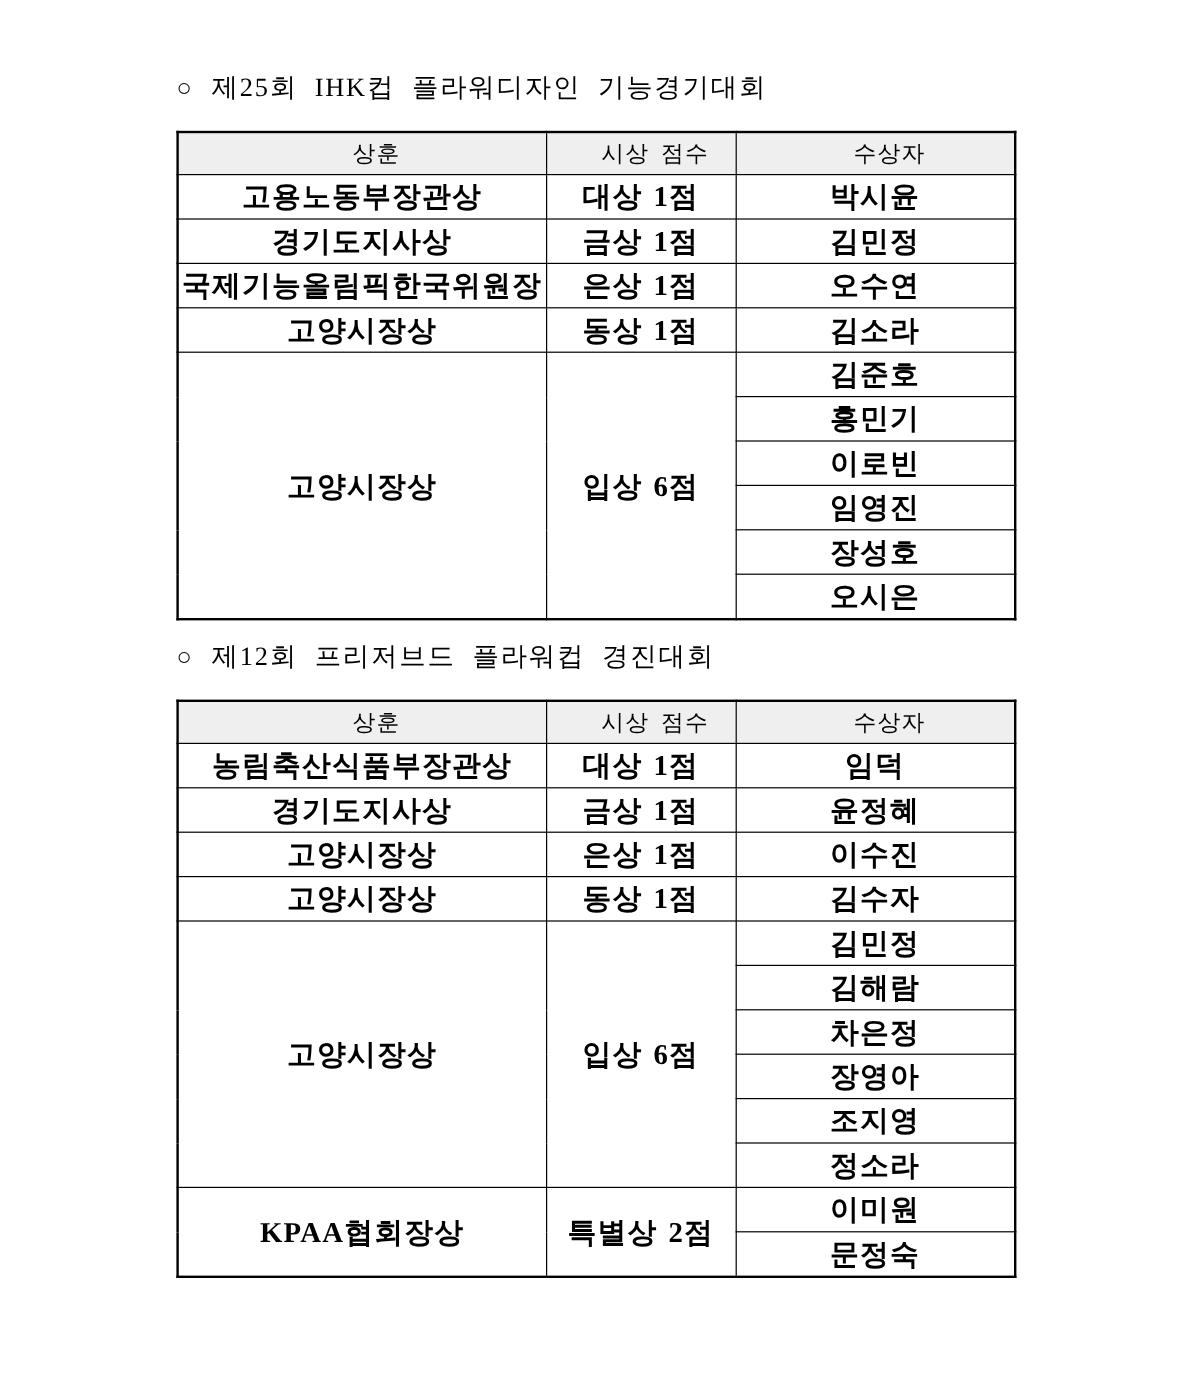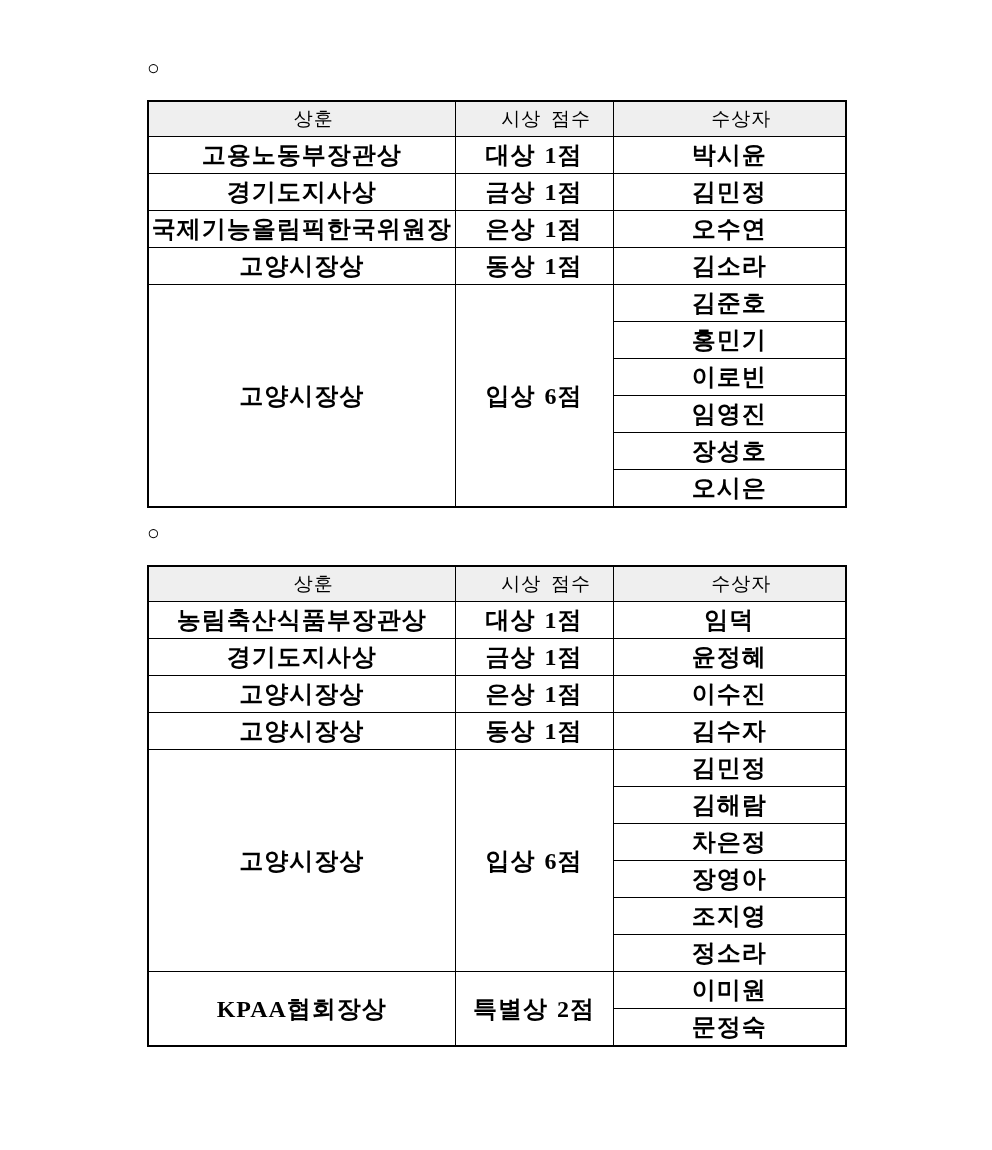--- a/index.html
+++ b/index.html
@@ -68,20 +68,21 @@
   }
 </style>
 </head>
 <body>
 
 <div class="page">
 
   <section class="award-section">
     <h2 class="section-title">
       <span class="bullet">○</span>
+      <span class="title-text">제25회 IHK컵 플라워디자인 기능경기대회</span>
     </h2>
     <table class="award-table">
         <colgroup>
           <col style="width: 307px;">
           <col style="width: 158px;">
           <col style="width: 233px;">
         </colgroup>
         <thead>
           <tr>
             <th>상훈</th>
@@ -130,20 +131,21 @@
           <tr>
             <td>오시은</td>
           </tr>
         </tbody>
       </table>
   </section>
 
   <section class="award-section">
     <h2 class="section-title">
       <span class="bullet">○</span>
+      <span class="title-text">제12회 프리저브드 플라워컵 경진대회</span>
     </h2>
     <table class="award-table">
         <colgroup>
           <col style="width: 307px;">
           <col style="width: 158px;">
           <col style="width: 233px;">
         </colgroup>
         <thead>
           <tr>
             <th>상훈</th>

